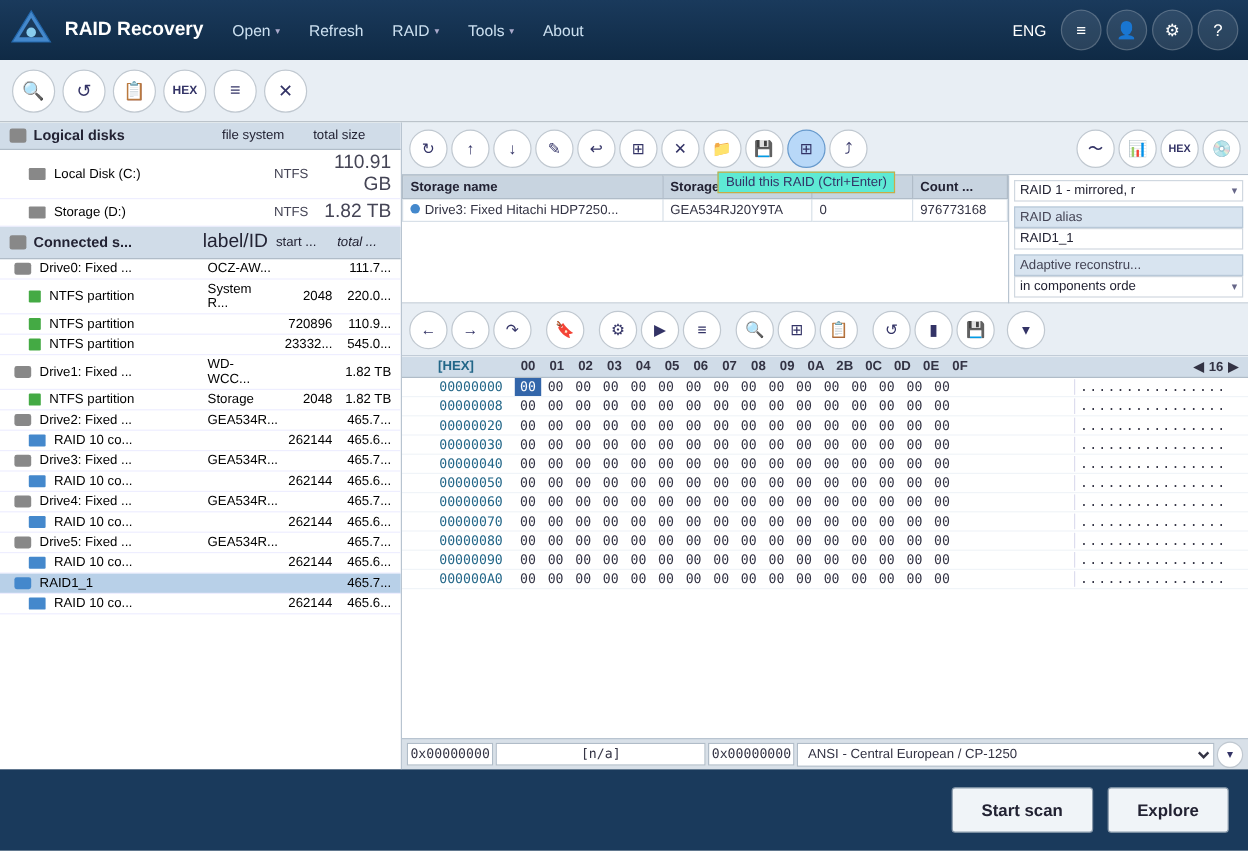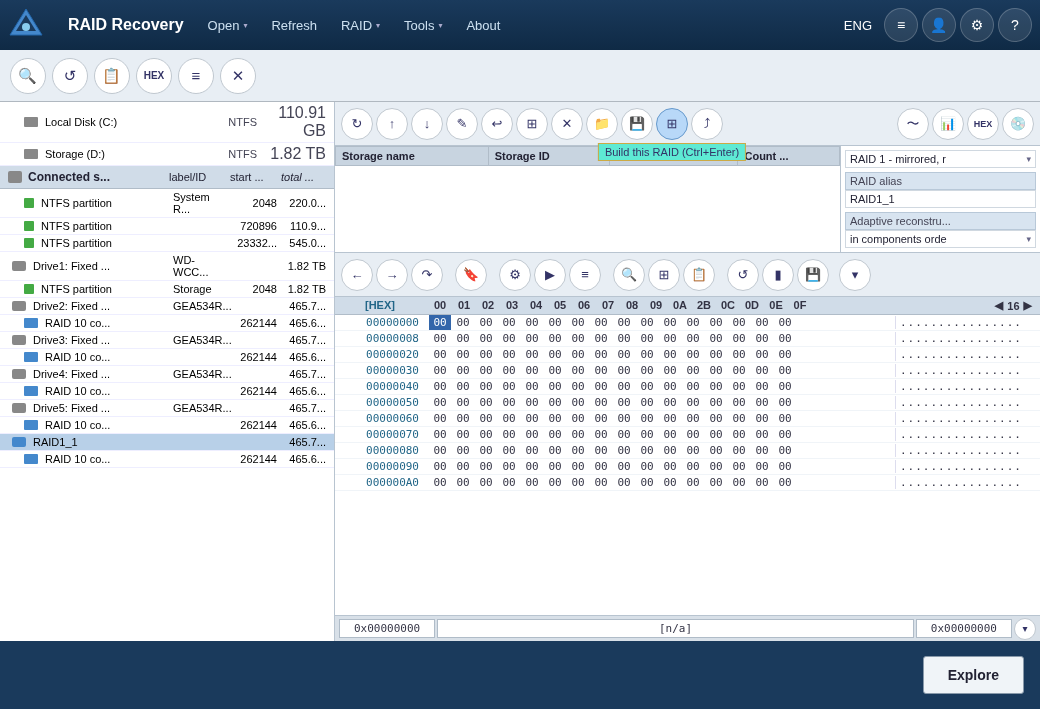--- a/index.html
+++ b/index.html
@@ -10,21 +10,21 @@
       background: linear-gradient(to bottom, #1a3a5c, #0f2a45);
       height: 50px;
       display: flex;
       align-items: center;
       padding: 0 8px;
       gap: 4px;
     }
     #logo-area {
       display: flex;
       align-items: center;
-      gap: 24px;
+      gap: 10px;
       margin-right: 10px;
     }
     #logo-icon {
       width: 36px;
       height: 36px;
     }
     #app-title {
       color: white;
       font-size: 16px;
       font-weight: bold;
@@ -275,21 +275,21 @@
       height: 26px;
       display: flex;
       align-items: center;
       padding: 0 4px;
       gap: 2px;
       font-size: 11px;
     }
     .status-field {
       background: white;
       border: 1px solid #b0bcc8;
-      padding: 2px 14px;
+      padding: 2px 2px;
       font-family: monospace;
       font-size: 11px;
       color: #334;
     }
     .status-field.wide { flex: 1; }
     .status-select {
       background: white;
       border: 1px solid #b0bcc8;
       padding: 2px 4px;
       font-size: 11px;
@@ -361,42 +361,56 @@
   <div class="tool-btn">📋</div>
   <div class="tool-btn" style="font-size:10px;font-weight:bold;">HEX</div>
   <div class="tool-btn">≡</div>
   <div class="tool-btn">✕</div>
 </div>
 
 <div id="main">
 
   <div id="left-panel">
 
+    <div class="section-header">
+      <span style="width:14px;height:12px;display:inline-block;background:#888;border-radius:2px;"></span>
+      <span>Logical disks</span>
+      <span style="flex:1"></span>
+      <span style="width:70px;font-size:11px;font-weight:normal;">file system</span>
+      <span style="width:65px;font-size:11px;font-weight:normal;">total size</span>
+    </div>
     <div class="tree-item indent1">
       <span style="display:inline-block;width:14px;height:10px;background:#888;border-radius:1px;margin-right:3px;"></span>
       <span class="tree-item-label">Local Disk (C:)</span>
       <span class="tree-item-col">NTFS</span>
       <span class="tree-item-col2">110.91 GB</span>
     </div>
     <div class="tree-item indent1">
       <span style="display:inline-block;width:14px;height:10px;background:#888;border-radius:1px;margin-right:3px;"></span>
       <span class="tree-item-label">Storage (D:)</span>
       <span class="tree-item-col">NTFS</span>
       <span class="tree-item-col2">1.82 TB</span>
     </div>
 
     <div class="section-header">
       <span style="width:14px;height:12px;display:inline-block;background:#888;border-radius:2px;"></span>
       <span>Connected s...</span>
       <span style="flex:1"></span>
-      <span style="width:55px;font-size:11px;font-weight:normal;">label/ID</span>
+      <span style="width:55px;font-size:16px;font-weight:normal;">label/ID</span>
       <span style="width:45px;font-size:11px;font-weight:normal;">start ...</span>
       <span style="width:45px;font-size:11px;font-weight:normal;font-style:italic;">total ...</span>
     </div>
 
+    <div class="tree-item">
+      <span style="display:inline-block;width:14px;height:10px;background:#888;border-radius:2px;margin-right:3px;"></span>
+      <span class="tree-item-label">Drive0: Fixed ...</span>
+      <span style="width:55px;font-size:11px;overflow:hidden;text-overflow:ellipsis;">OCZ-AW...</span>
+      <span style="width:45px;font-size:11px;text-align:right;"></span>
+      <span style="width:45px;font-size:11px;text-align:right;">111.7...</span>
+    </div>
     <div class="tree-item indent1">
       <span style="display:inline-block;width:10px;height:10px;background:#44aa44;border-radius:1px;margin-right:3px;"></span>
       <span class="tree-item-label">NTFS partition</span>
       <span style="width:55px;font-size:11px;overflow:hidden;">System R...</span>
       <span style="width:45px;font-size:11px;text-align:right;">2048</span>
       <span style="width:45px;font-size:11px;text-align:right;">220.0...</span>
     </div>
     <div class="tree-item indent1">
       <span style="display:inline-block;width:10px;height:10px;background:#44aa44;border-radius:1px;margin-right:3px;"></span>
       <span class="tree-item-label">NTFS partition</span>
@@ -532,20 +546,26 @@
         <table id="raid-table">
           <thead>
             <tr>
               <th>Storage name</th>
               <th>Storage ID</th>
               <th>Start sect...</th>
               <th>Count ...</th>
             </tr>
           </thead>
           <tbody>
+            <tr>
+              <td><span class="dot"></span>Drive3: Fixed Hitachi HDP7250...</td>
+              <td>GEA534RJ20Y9TA</td>
+              <td>0</td>
+              <td>976773168</td>
+            </tr>
           </tbody>
         </table>
       </div>
 
       <div id="config-panel" style="width:200px;flex-direction:column;padding:4px;gap:2px;border-left:1px solid #b8c4d0;">
         <div style="margin-bottom:2px;">
           <div class="config-value">
             <span>RAID 1 - mirrored, r</span>
             <span class="config-arrow">▾</span>
           </div>
@@ -858,20 +878,24 @@
             </div>
             <div class="hex-ascii">................</div>
           </div>
         </div>
     </div>
 
     <div id="status-bar">
       <div class="status-field">0x00000000</div>
       <div class="status-field wide" style="text-align:center;">[n/a]</div>
       <div class="status-field">0x00000000</div>
+      <select class="status-select">
+        <option>ANSI - Central European / CP-1250</option>
+      </select>
       <div class="raid-btn" style="width:22px;height:22px;font-size:10px;">▾</div>
     </div>
   </div>
 </div>
 
 <div id="bottom-bar">
+  <button class="bottom-btn">Start scan</button>
   <button class="bottom-btn">Explore</button>
 </div>
 
 </body></html>

